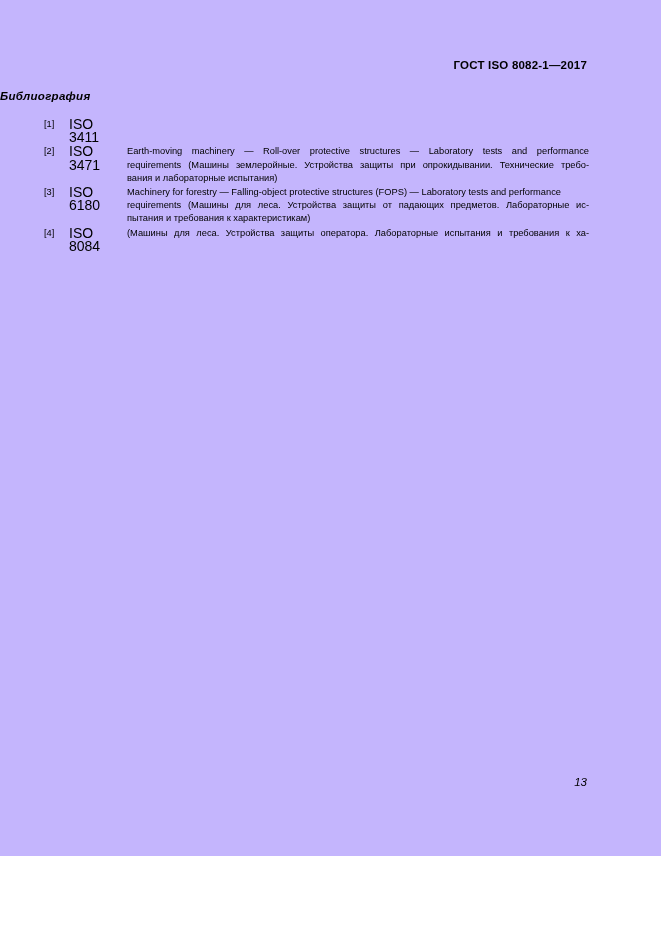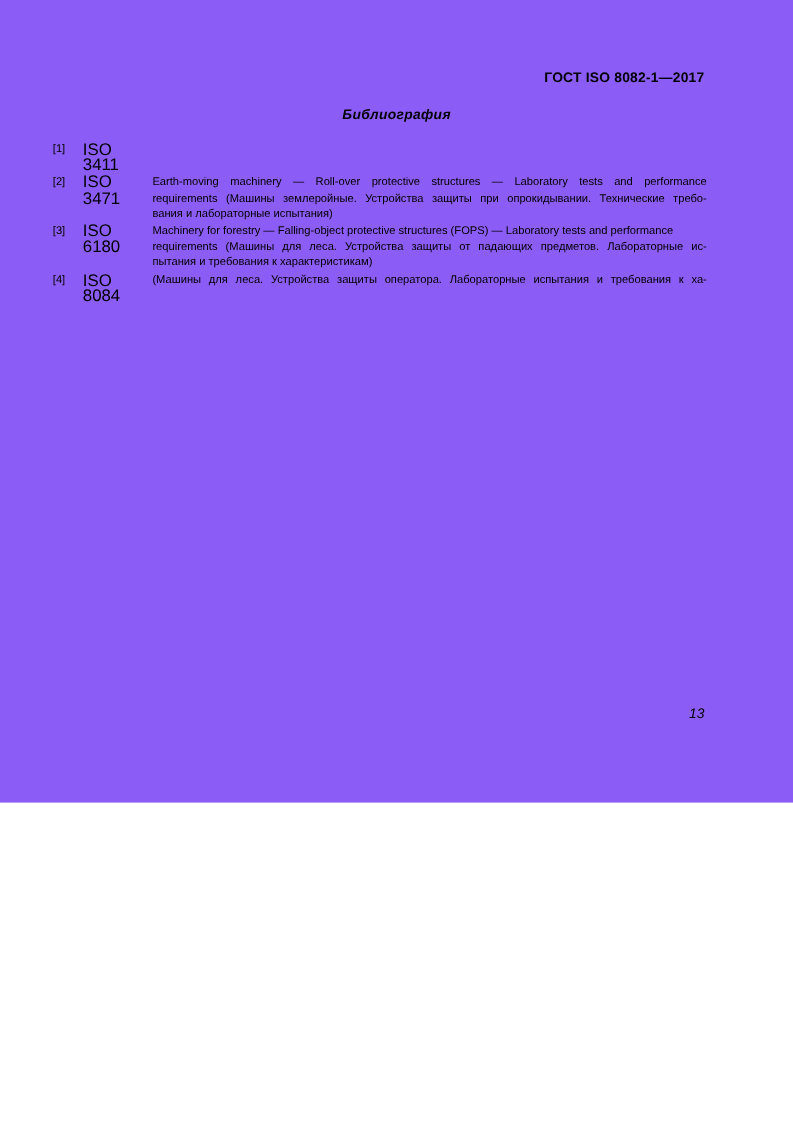--- a/index.html
+++ b/index.html
@@ -7,40 +7,39 @@
     padding: 0;
     background: #ffffff;
   }
   body {
     font-family: "Liberation Sans", sans-serif;
     color: #000000;
   }
   .page {
     position: relative;
     width: 661px;
-    height: 669px;
+    height: 856px;
     margin: 0 auto;
-    background: #8b5cf6;
+    background: #c4b5fd;
     overflow: hidden;
   }
   .header {
     position: absolute;
     top: 59px;
     right: 74px;
     font-size: 11.5px;
     font-weight: bold;
     letter-spacing: 0.2px;
     white-space: nowrap;
   }
   .doc-title {
     position: absolute;
     top: 90px;
     left: 0;
     width: 661px;
-    text-align: center;
     font-size: 11.5px;
     font-weight: bold;
     font-style: italic;
     letter-spacing: 0.3px;
   }
   .biblio {
     position: absolute;
     top: 118px;
     left: 44px;
     width: 545px;

